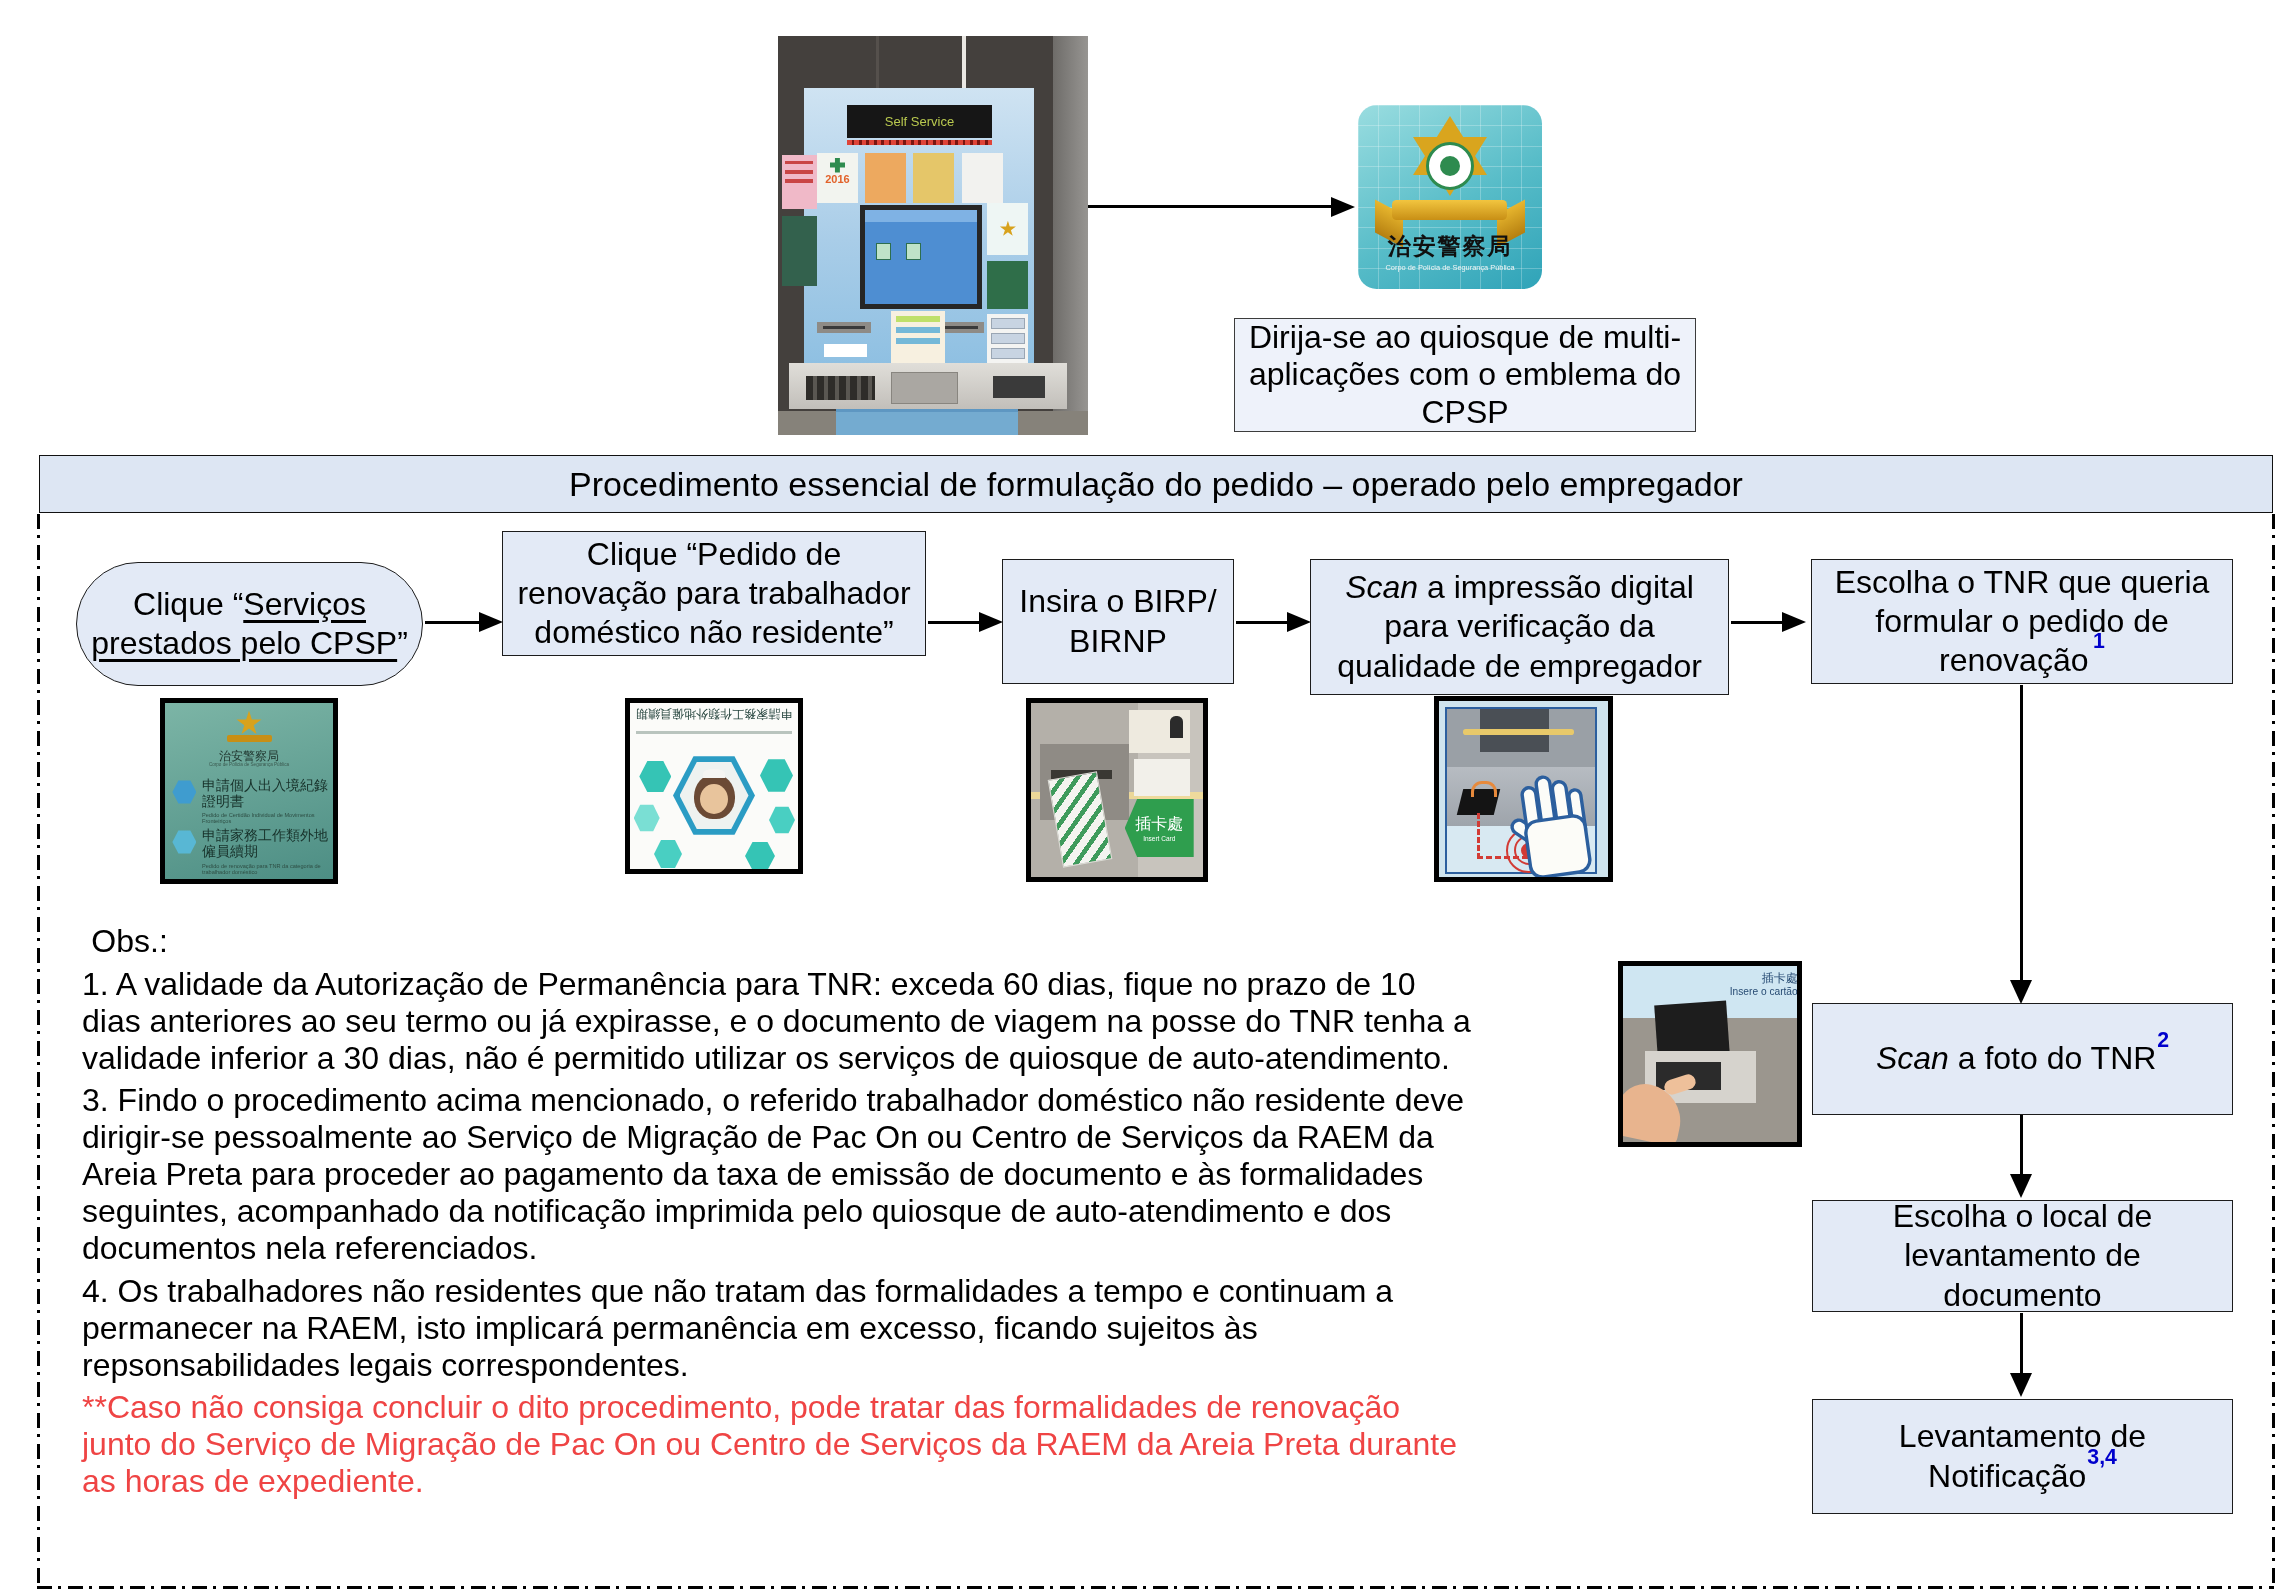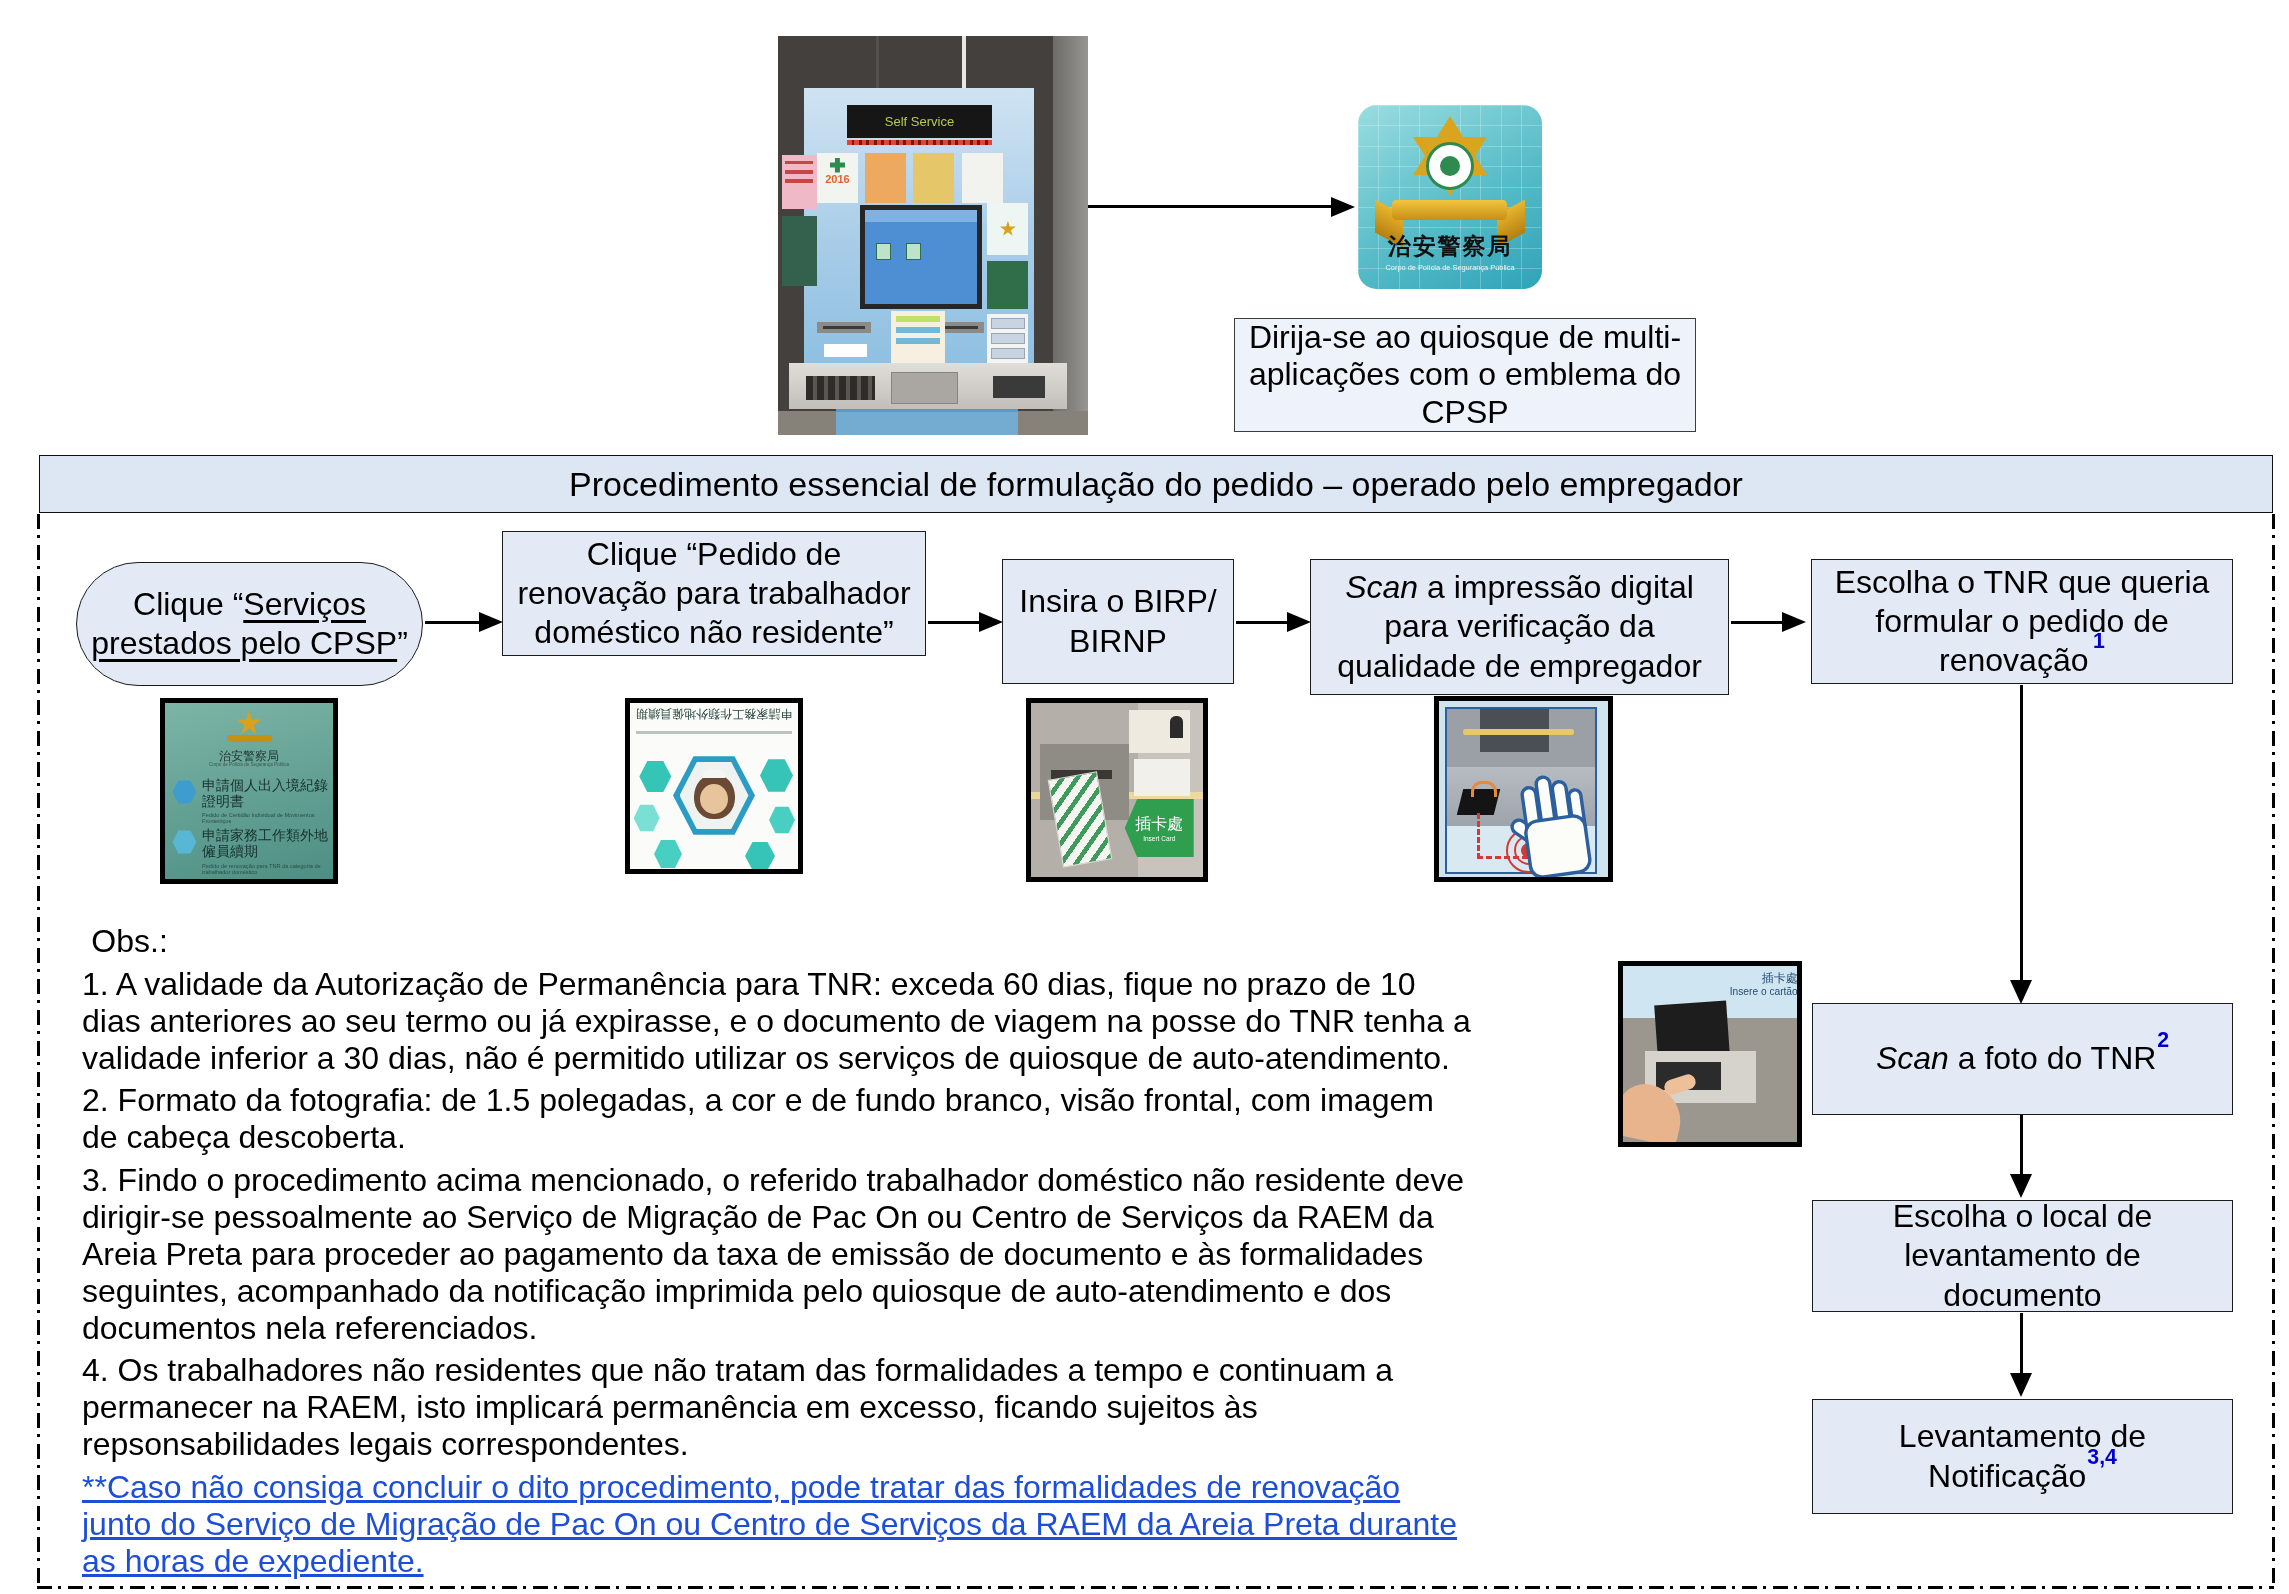--- a/index.html
+++ b/index.html
@@ -35,21 +35,21 @@
              border:1.9px solid #111;box-sizing:border-box;display:flex;align-items:center;
              justify-content:center;font-size:34px;}
   #dirija-box{position:absolute;left:1234px;top:318px;width:462px;height:114px;background:#eef2fa;
               border:1.9px solid #3c3c3c;box-sizing:border-box;display:flex;align-items:center;
               justify-content:center;text-align:center;font-size:32px;line-height:1.17;padding:0 5.6px;}
 
   
   #notes{position:absolute;left:82px;top:923px;width:1396px;font-size:32px;line-height:37px;}
   #notes p{margin:0 0 5.6px 0;}
   #obs-heading{padding-left:9.3px;}
-  .footnote{color:#1d4ed8;text-decoration:underline;}
+  .footnote{color:#ef4444;}
 
   
   .thumb{position:absolute;border:5.6px solid #000;box-sizing:border-box;overflow:hidden;background:#fff;}
 
   
   #kiosk{left:778px;top:36px;width:310px;height:399px;background:#44403d;overflow:hidden;}
   .k-wall-r{position:absolute;left:275px;top:0;width:35px;height:399px;background:linear-gradient(90deg,#6e6c69,#979592);}
   .k-wall-seam{position:absolute;left:98px;top:0;width:2.8px;height:399px;background:#55504c;}
   .k-floor{position:absolute;left:0;top:375px;width:310px;height:24px;background:#86827a;}
   .k-cable{position:absolute;left:184px;top:0;width:3.7px;height:58px;background:#e9e7e3;}
@@ -392,20 +392,19 @@
   <div class="vline" style="left:2020px;top:1313px;width:2.8px;height:60px;"></div>
   <div class="vhead" style="left:2010px;top:1373px;"></div>
 
   <div class="flowbox" style="left:1812px;top:1399px;width:421px;height:115px;">
     <span><span>Levantamento de Notificação</span><sup class="fn" style="margin-left:0.9px;">3,4</sup></span>
   </div>
 
   <div id="notes">
     <p id="obs-heading">Obs.:</p>
     <p>1. A validade da Autorização de Permanência para TNR: exceda 60 dias, fique no prazo de 10 dias anteriores ao seu termo ou já expirasse, e o documento de viagem na posse do TNR tenha a validade inferior a 30 dias, não é permitido utilizar os serviços de quiosque de auto-atendimento.</p>
-    <p>2. Formato da fotografia: de 1.5 polegadas, a cor e de fundo branco, visão frontal, com imagem de cabeça descoberta.</p>
     <p>3. Findo o procedimento acima mencionado, o referido trabalhador doméstico não residente deve dirigir-se pessoalmente ao Serviço de Migração de Pac On ou Centro de Serviços da RAEM da Areia Preta para proceder ao pagamento da taxa de emissão de documento e às formalidades seguintes, acompanhado da notificação imprimida pelo quiosque de auto-atendimento e dos documentos nela referenciados.</p>
     <p>4. Os trabalhadores não residentes que não tratam das formalidades a tempo e continuam a permanecer na RAEM, isto implicará permanência em excesso, ficando sujeitos às repsonsabilidades legais correspondentes.</p>
     <p class="footnote">**Caso não consiga concluir o dito procedimento, pode tratar das formalidades de renovação junto do Serviço de Migração de Pac On ou Centro de Serviços da RAEM da Areia Preta durante as horas de expediente.</p>
   </div>
 
 </div>
 
 
 </body></html>

